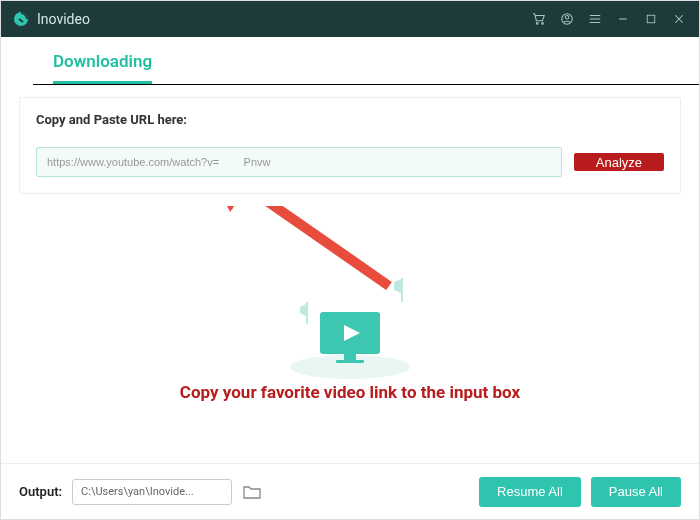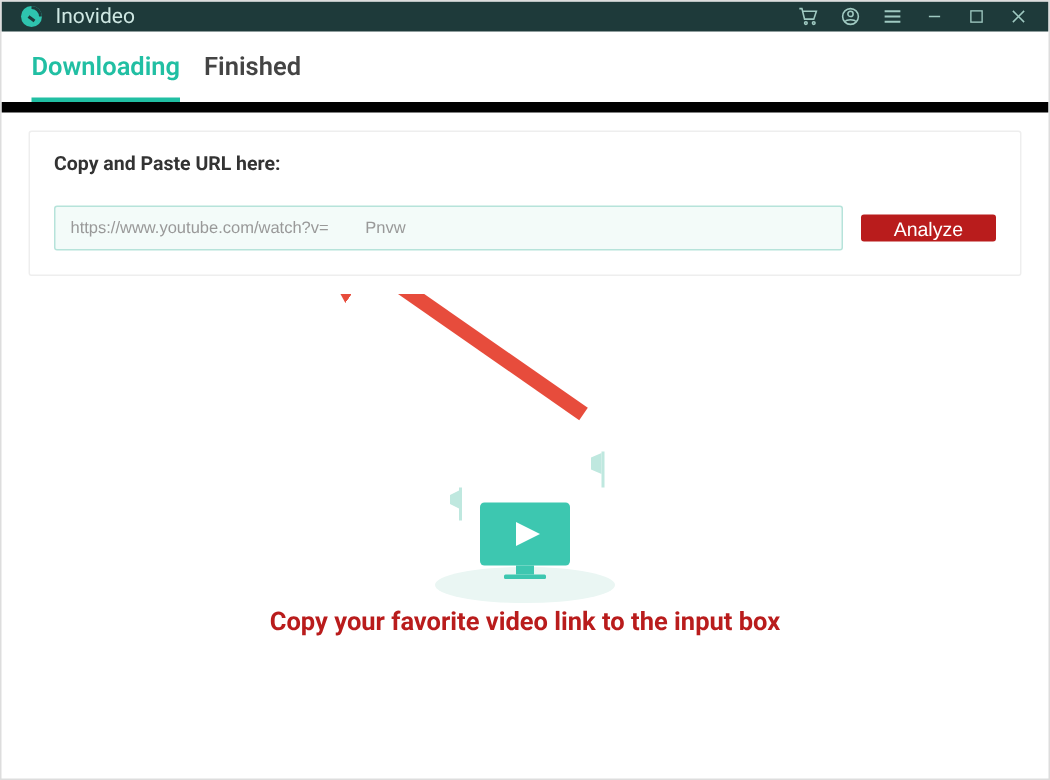--- a/index.html
+++ b/index.html
@@ -1,23 +1,23 @@
 <!DOCTYPE html>
 <html><head>
 <meta charset="utf-8">
 <style>
   * { box-sizing: border-box; margin: 0; padding: 0; }
   body { font-family: -apple-system, "Segoe UI", Roboto, Arial, sans-serif; background: #f5f5f5; }
   .window { width: 700px; height: 520px; background: #fff; border: 1px solid #ddd; display: flex; flex-direction: column; overflow: hidden; }
-  .titlebar { background: #1e3a3a; color: #cfe8e3; height: 20px; display: flex; align-items: center; padding: 0 12px; }
+  .titlebar { background: #1e3a3a; color: #cfe8e3; height: 36px; display: flex; align-items: center; padding: 0 12px; }
   .titlebar .app { display: flex; align-items: center; gap: 8px; font-size: 14px; }
   .titlebar .spacer { flex: 1; }
   .titlebar .tb-icon { width: 16px; height: 16px; display: inline-flex; align-items: center; justify-content: center; color: #9fc9c1; cursor: pointer; }
   .titlebar .tb-icons { display: flex; align-items: center; gap: 12px; }
-  .tabs { display: flex; gap: 16px; padding: 14px 20px 0 20px; border-bottom: 7px solid #000000; }
+  .tabs { display: flex; gap: 28px; padding: 14px 20px 0 20px; border-bottom: 1px solid #000000; margin-left: 32px; }
   .tab { font-size: 17px; font-weight: 600; color: #444; padding-bottom: 10px; cursor: pointer; }
   .tab.active { color: #21bfa3; border-bottom: 3px solid #21bfa3; }
   .card { margin: 12px 18px; border: 1px solid #eee; border-radius: 2px; padding: 14px 16px 16px; background: #fff; }
   .card-label { font-size: 13px; font-weight: 700; color: #333; margin-bottom: 10px; }
   .url-row { display: flex; gap: 12px; align-items: center; margin-top: 20px; }
   .url-input { flex: 1; height: 30px; border: 1px solid #b6e3da; background: #f3fbf9; padding: 0 10px; font-size: 11px; color: #999; border-radius: 2px; }
   .analyze-btn { height: 18px; padding: 0 22px; background: #b91c1c; color: #fff; border: none; font-size: 13px; border-radius: 2px; cursor: pointer; }
   .empty { position: relative; flex: 1; display: flex; flex-direction: column; align-items: center; justify-content: center; overflow: hidden; }
   .illus { width: 160px; height: 120px; position: relative; margin-top: -6px; }
   .empty-text { font-size: 17px; font-weight: 700; color: #b91c1c; }
@@ -79,21 +79,20 @@
       <span class="tb-icon">
         <svg viewBox="0 0 16 16" width="12" height="12" stroke="currentColor" stroke-width="1.4">
             <path d="M3 3l10 10M13 3L3 13"></path>
           </svg>
       </span>
     </div>
   </div>
 
   <div class="tabs">
     <div class="tab active">Downloading</div>
-    <div class="tab">Finished</div>
   </div>
 
   <div class="card">
     <div class="card-label">Copy and Paste URL here:</div>
     <div class="url-row">
       <input class="url-input" value="https://www.youtube.com/watch?v=        Pnvw" style="">
       <button class="analyze-btn">Analyze</button>
     </div>
   </div>
 
@@ -117,13 +116,25 @@
         </g>
         <rect x="50" y="50" width="60" height="42" rx="3" fill="#3dc7b0"></rect>
         <rect x="74" y="92" width="12" height="6" fill="#3dc7b0"></rect>
         <rect x="66" y="98" width="28" height="3" rx="1" fill="#3dc7b0"></rect>
         <path d="M74 63 l16 8 l-16 8 z" fill="#fff"></path>
       </svg>
     </div>
     <div class="empty-text">Copy your favorite video link to the input box</div>
   </div>
 
+  <div class="footer">
+    <span class="out-label">Output:</span>
+    <div class="out-path">C:\Users\yan\Inovide...</div>
+    <span class="folder-btn">
+      <svg viewBox="0 0 20 20" width="20" height="20" fill="none" stroke="currentColor" stroke-width="1.3">
+          <path d="M2 5h5l2 2h9v9H2z"></path>
+        </svg>
+    </span>
+    <div class="fspacer"></div>
+    <button class="green-btn">Resume All</button>
+    <button class="green-btn">Pause All</button>
+  </div>
 </div>
 
 </body></html>

